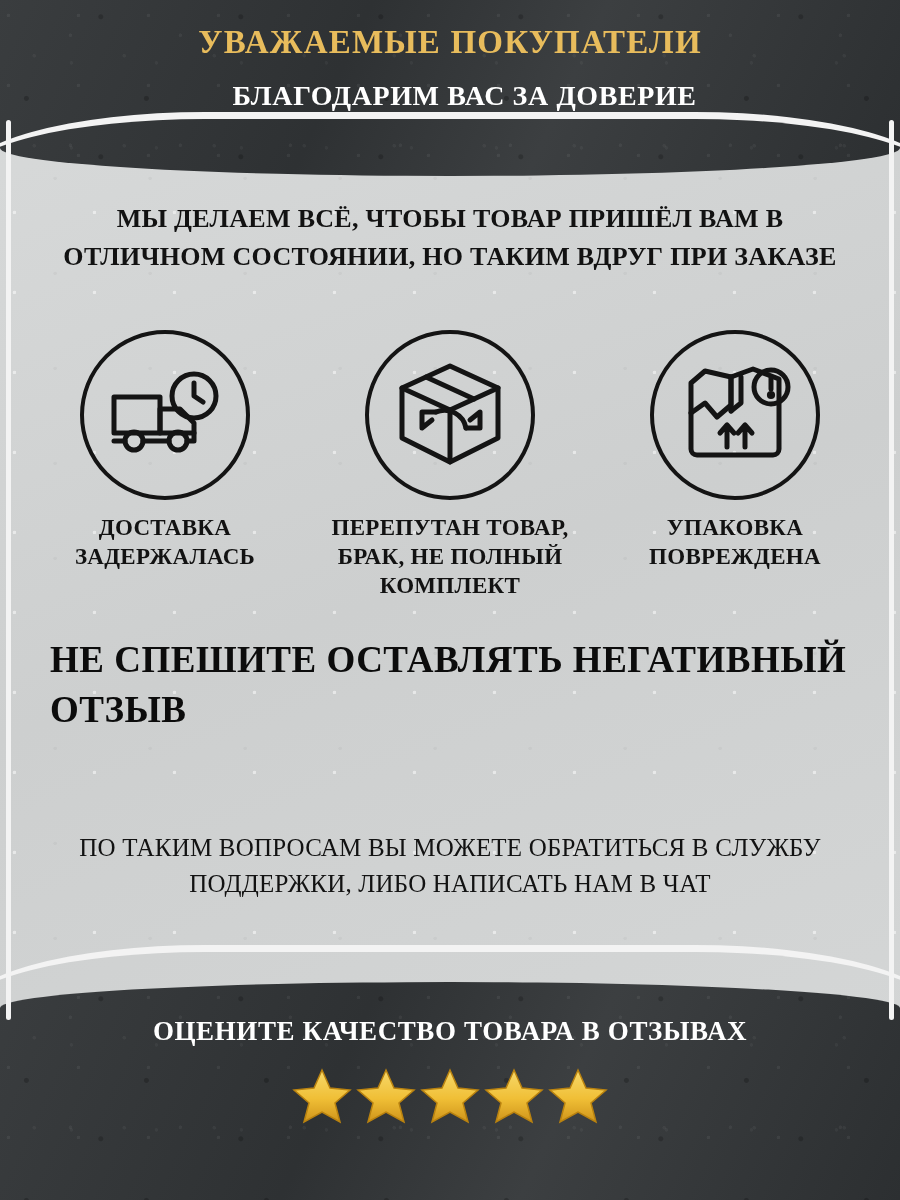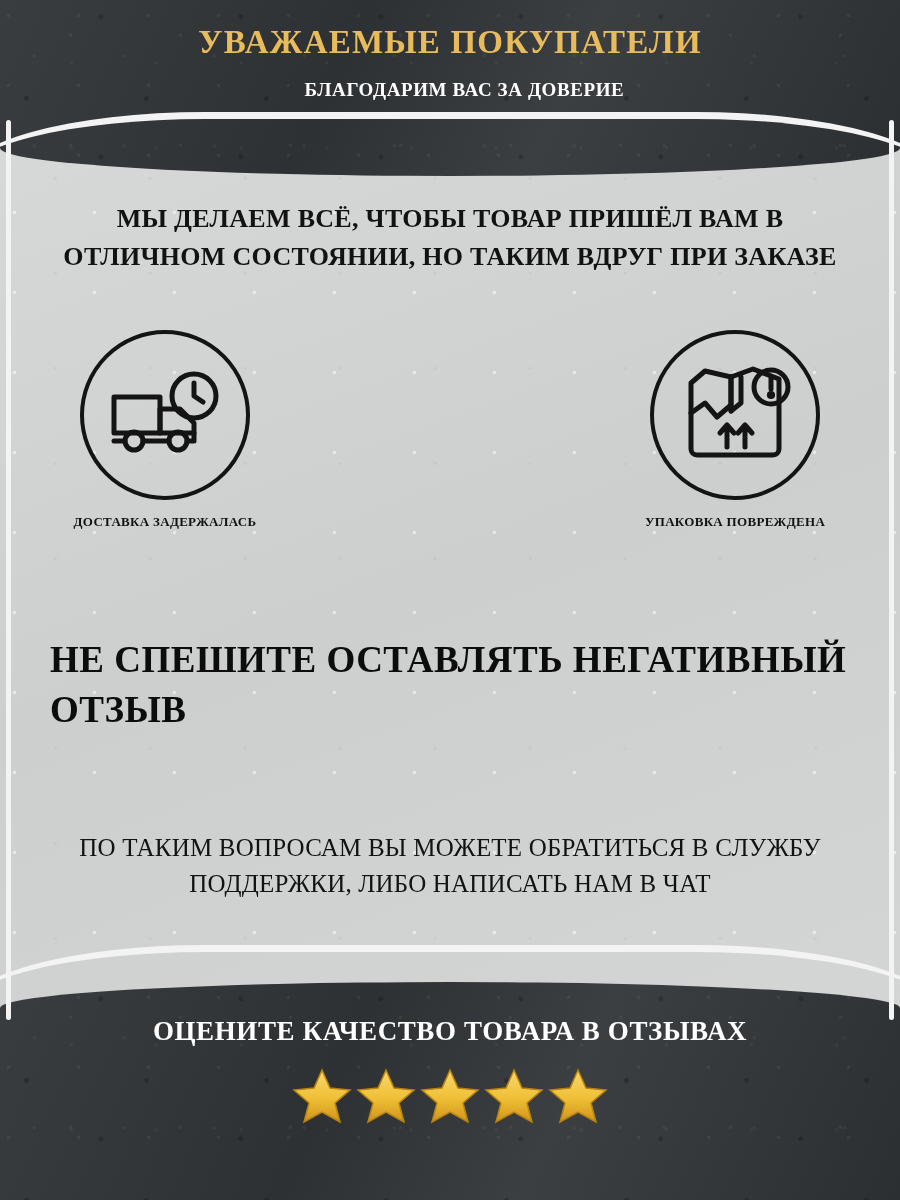--- a/index.html
+++ b/index.html
@@ -98,21 +98,21 @@
   }
   #header-title {
     font-size: 33px;
     font-weight: bold;
     letter-spacing: 1.2px;
     color: #e8bc5c;
     line-height: 1.1;
     margin-bottom: 18px;
   }
   #header-sub {
-    font-size: 19px;
+    font-size: 28px;
     font-weight: bold;
     color: #ffffff;
     letter-spacing: 0.6px;
     line-height: 1.25;
     padding-left: 29px;
   }
 
   
   #intro-text {
     position: absolute;
@@ -147,21 +147,21 @@
     height: 162px;
     margin: 0 auto 14px auto;
     border: 4px solid #141414;
     border-radius: 50%;
     display: flex;
     align-items: center;
     justify-content: center;
     background: transparent;
   }
   .icon-caption {
-    font-size: 13px;
+    font-size: 23px;
     font-weight: bold;
     line-height: 1.25;
     color: #121212;
     letter-spacing: 0.3px;
   }
 
   
   #callout {
     position: absolute;
     top: 635px;
@@ -252,20 +252,34 @@
           <circle cx="28" cy="78" r="9"></circle>
           <circle cx="72" cy="78" r="9"></circle>
           <path d="M8 78 h11 M37 78 h26 M81 78 h7 v-8"></path>
           <circle cx="88" cy="33" r="22"></circle>
           <path d="M88 20 v13 l9 6"></path>
         </svg>
       </div>
       <div class="icon-caption">ДОСТАВКА ЗАДЕРЖАЛАСЬ</div>
     </div>
 
+    <div class="icon-item">
+      <div class="icon-circle">
+        <svg width="116" height="110" viewBox="0 0 116 110" fill="none" stroke="#141414" stroke-width="5" stroke-linecap="round" stroke-linejoin="round">
+          <path d="M58 6 L106 28 L58 50 L10 28 Z"></path>
+          <path d="M10 28 v50 l48 24 V50"></path>
+          <path d="M106 28 v50 l-48 24"></path>
+          <path d="M34 17 L82 39"></path>
+          <path d="M44 52 h-14 v16 l10 -8"></path>
+          <path d="M74 68 h14 v-16 l-10 8"></path>
+          <path d="M44 52 a22 22 0 0 1 30 16"></path>
+        </svg>
+      </div>
+      <div class="icon-caption">ПЕРЕПУТАН ТОВАР, БРАК, НЕ ПОЛНЫЙ КОМПЛЕКТ</div>
+    </div>
 
     <div class="icon-item">
       <div class="icon-circle">
         <svg width="112" height="108" viewBox="0 0 112 108" fill="none" stroke="#141414" stroke-width="5" stroke-linecap="round" stroke-linejoin="round">
           <path d="M12 22 L26 10 L52 16 L74 8 L100 18 v70 a6 6 0 0 1 -6 6 H18 a6 6 0 0 1 -6 -6 z"></path>
           <path d="M12 52 L26 42 L38 56 L52 44 L52 16"></path>
           <path d="M52 16 v34"></path>
           <path d="M52 50 l10 -8 v-26"></path>
           <path d="M48 86 v-22 l-7 8 M48 64 l7 8"></path>
           <path d="M66 86 v-22 l-7 8 M66 64 l7 8"></path>

